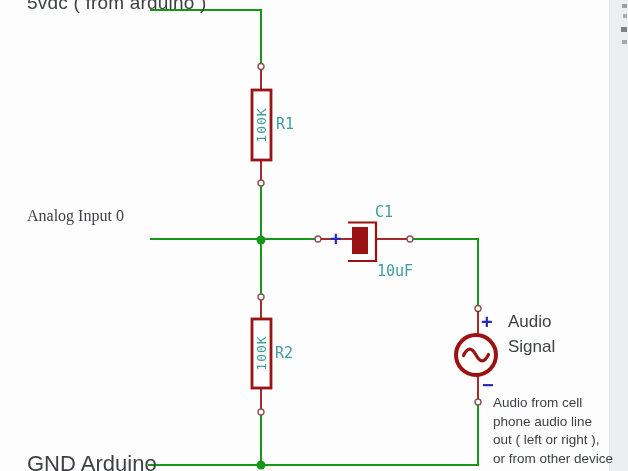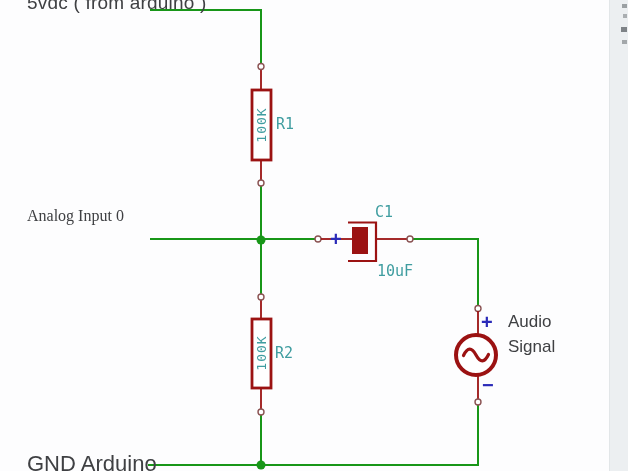--- a/index.html
+++ b/index.html
@@ -117,14 +117,20 @@
     <div>Analog Input 0</div>
   </div>
 
   <div class="label gnd-label">GND Arduino</div>
 
   <div class="label audio-title">
     <div>Audio</div>
     <div>Signal</div>
   </div>
 
+  <div class="label note">
+    <div>Audio from cell</div>
+    <div>phone audio line</div>
+    <div>out ( left or right ),</div>
+    <div>or from other device</div>
+  </div>
 
 </div>
 
 </body></html>

